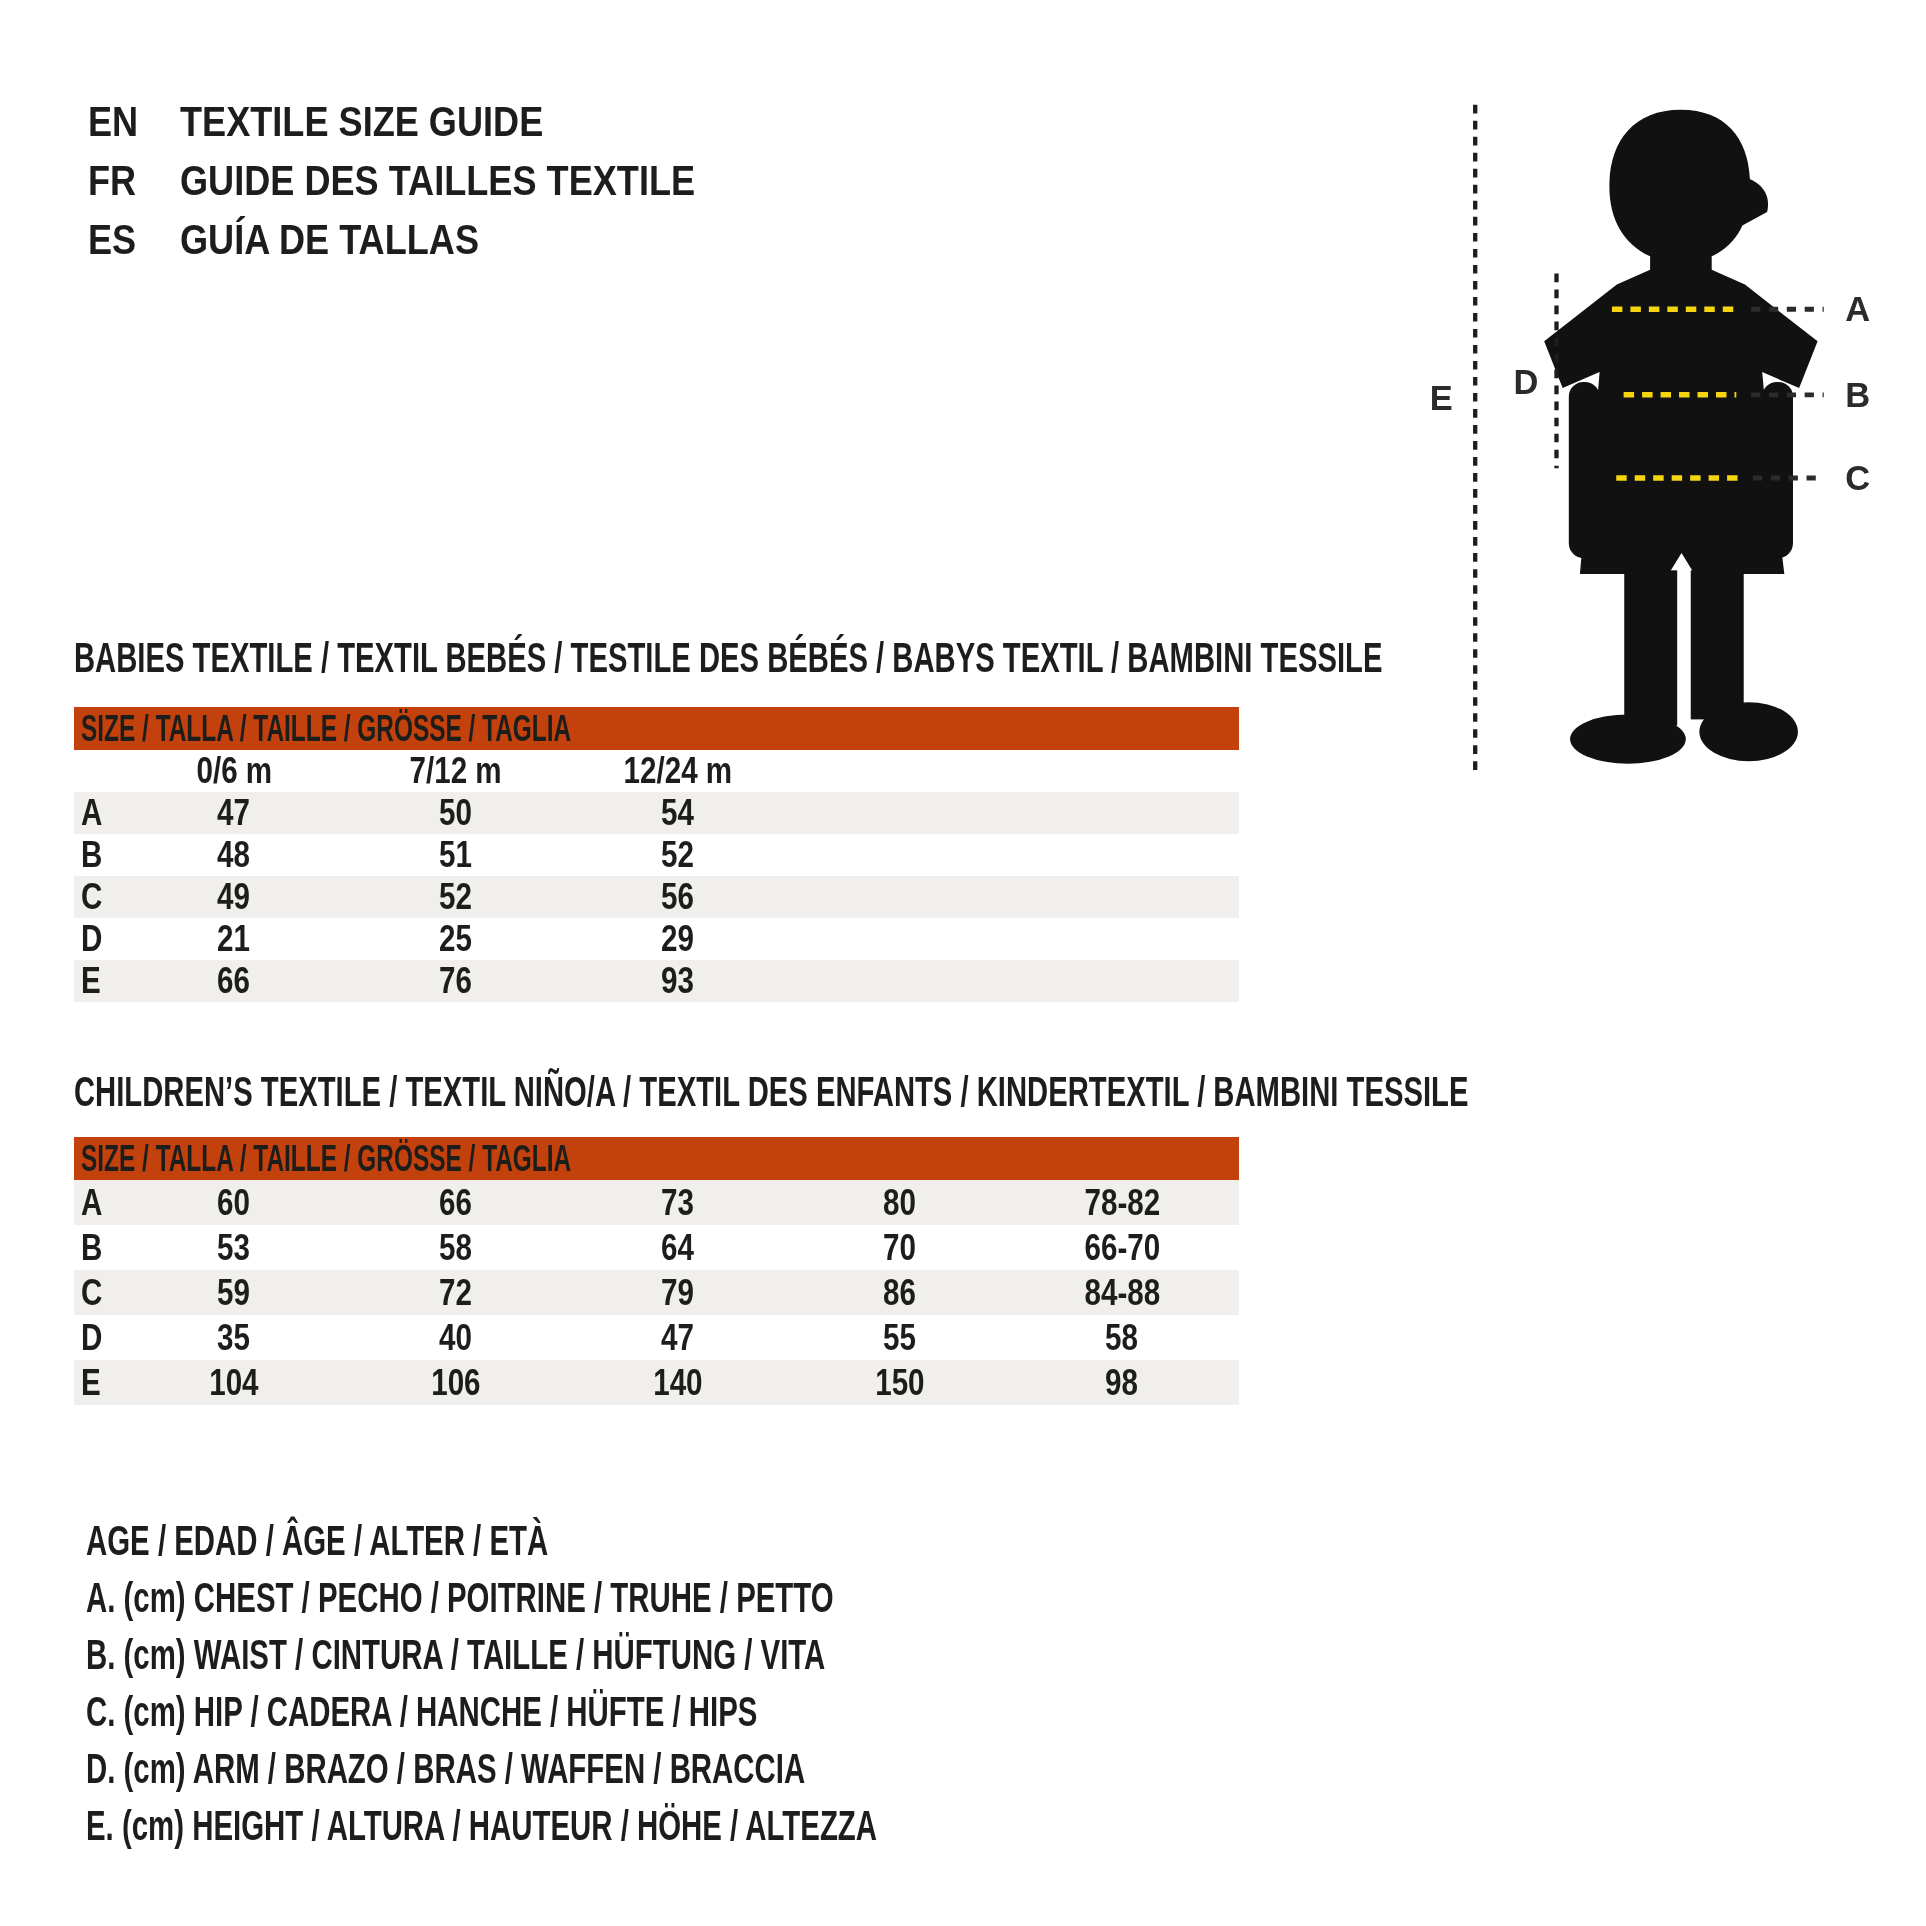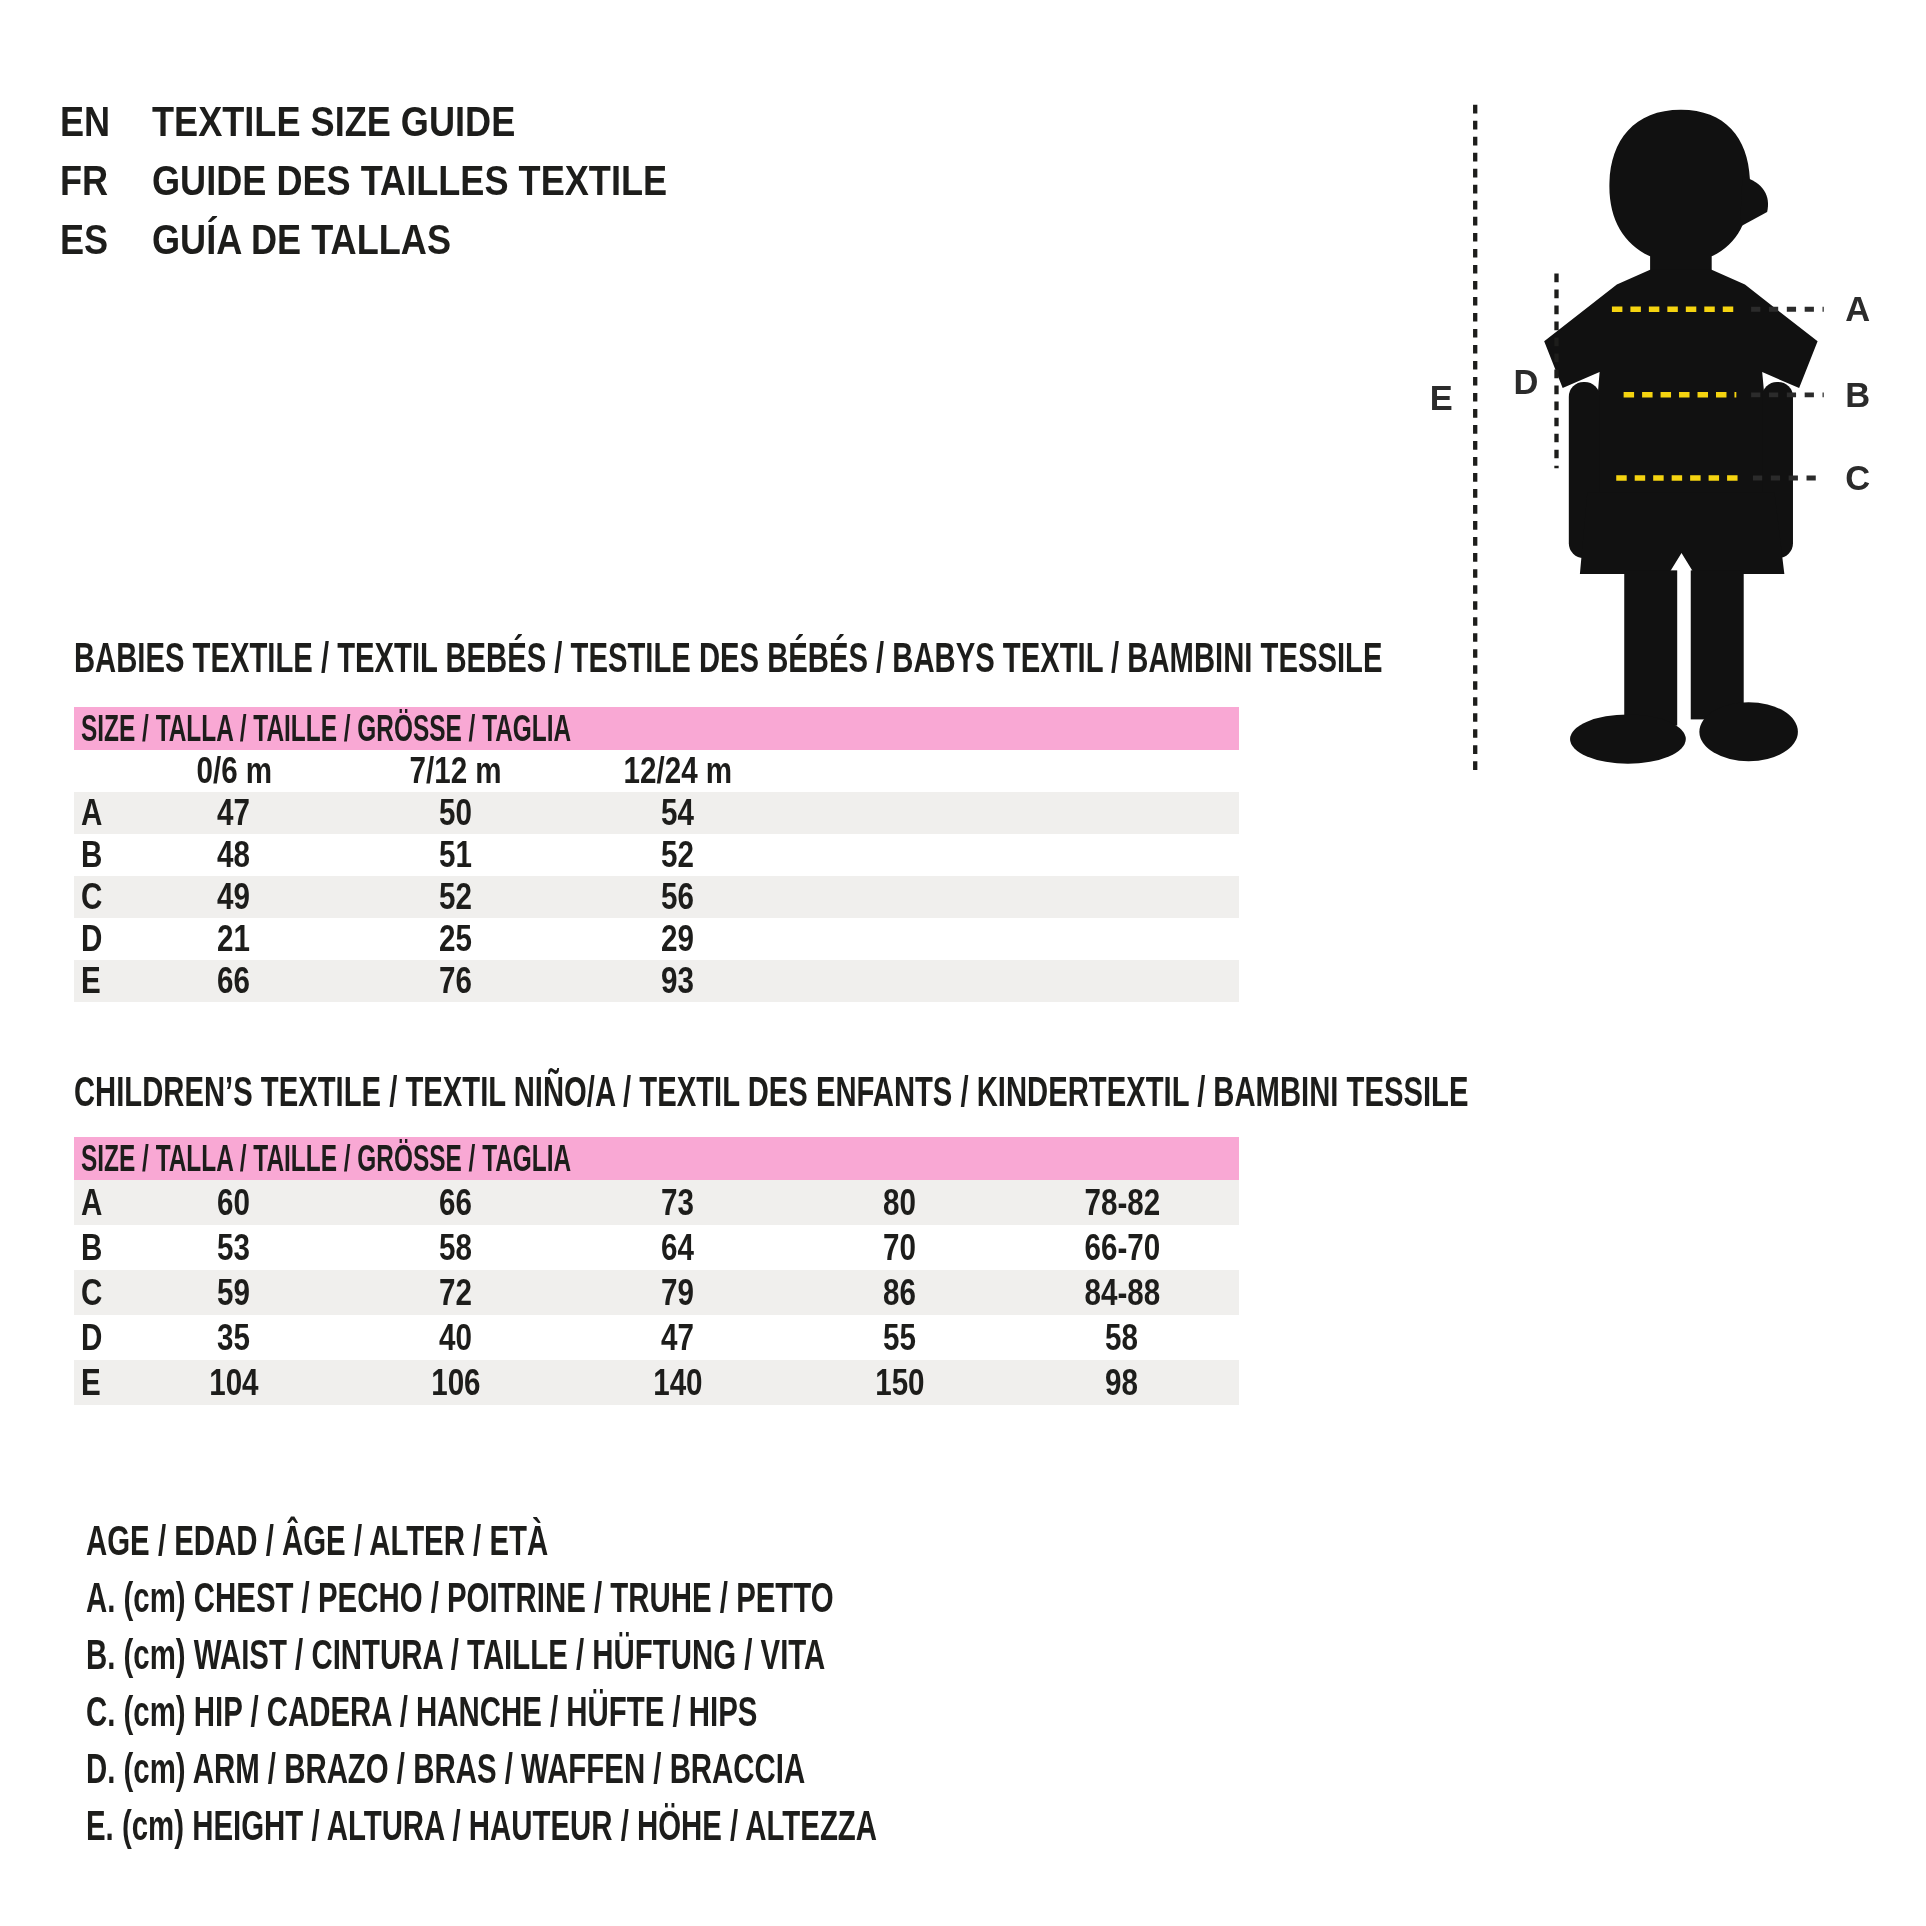--- a/index.html
+++ b/index.html
@@ -10,34 +10,34 @@
   }
   .cond{display:inline-block;white-space:nowrap;transform-origin:left center;}
   .sx84{transform:scaleX(.84);}
   .sx68{transform:scaleX(.68);}
   .sx70{transform:scaleX(.70);}
   .sx66{transform:scaleX(.66);}
   .num{display:inline-block;white-space:nowrap;transform:scaleX(.80);transform-origin:center center;}
   .numL{display:inline-block;white-space:nowrap;transform:scaleX(.80);transform-origin:left center;}
 
   
-  .lang-block{position:absolute;left:60px;top:100px;}
+  .lang-block{position:absolute;left:88px;top:100px;}
   .lang-row{display:flex;align-items:flex-start;height:59px;font-size:43px;line-height:43px;}
   .lang-code{flex:none;width:92px;}
 
   
   .section-heading{position:absolute;left:74px;font-size:43px;line-height:43px;white-space:nowrap;}
   .heading-babies{top:636px;}
   .heading-children{top:1070px;}
 
   
   .size-table{position:absolute;left:74px;width:1165px;}
   .table-babies{top:707px;}
   .table-children{top:1137px;}
-  .t-bar{height:43px;background:#f9a8d4;display:flex;align-items:center;padding-left:7.4px;box-sizing:border-box;font-size:37px;}
+  .t-bar{height:43px;background:#c2410c;display:flex;align-items:center;padding-left:7.4px;box-sizing:border-box;font-size:37px;}
   .t-colrow{display:flex;align-items:center;font-size:37px;}
   .table-babies .t-colrow{height:42px;text-decoration:underline;}
   .table-children .t-colrow{height:46px;}
   .t-row{display:flex;align-items:center;font-size:37px;}
   .table-babies .t-row{height:42px;}
   .table-children .t-row{height:45px;}
   .t-row.stripe{background:#f0efed;}
   .cell-label{flex:none;width:49px;padding-left:7.4px;box-sizing:border-box;text-align:left;}
   .cell-val{flex:none;width:222px;text-align:center;}
   .cell-fill{flex:1;}

